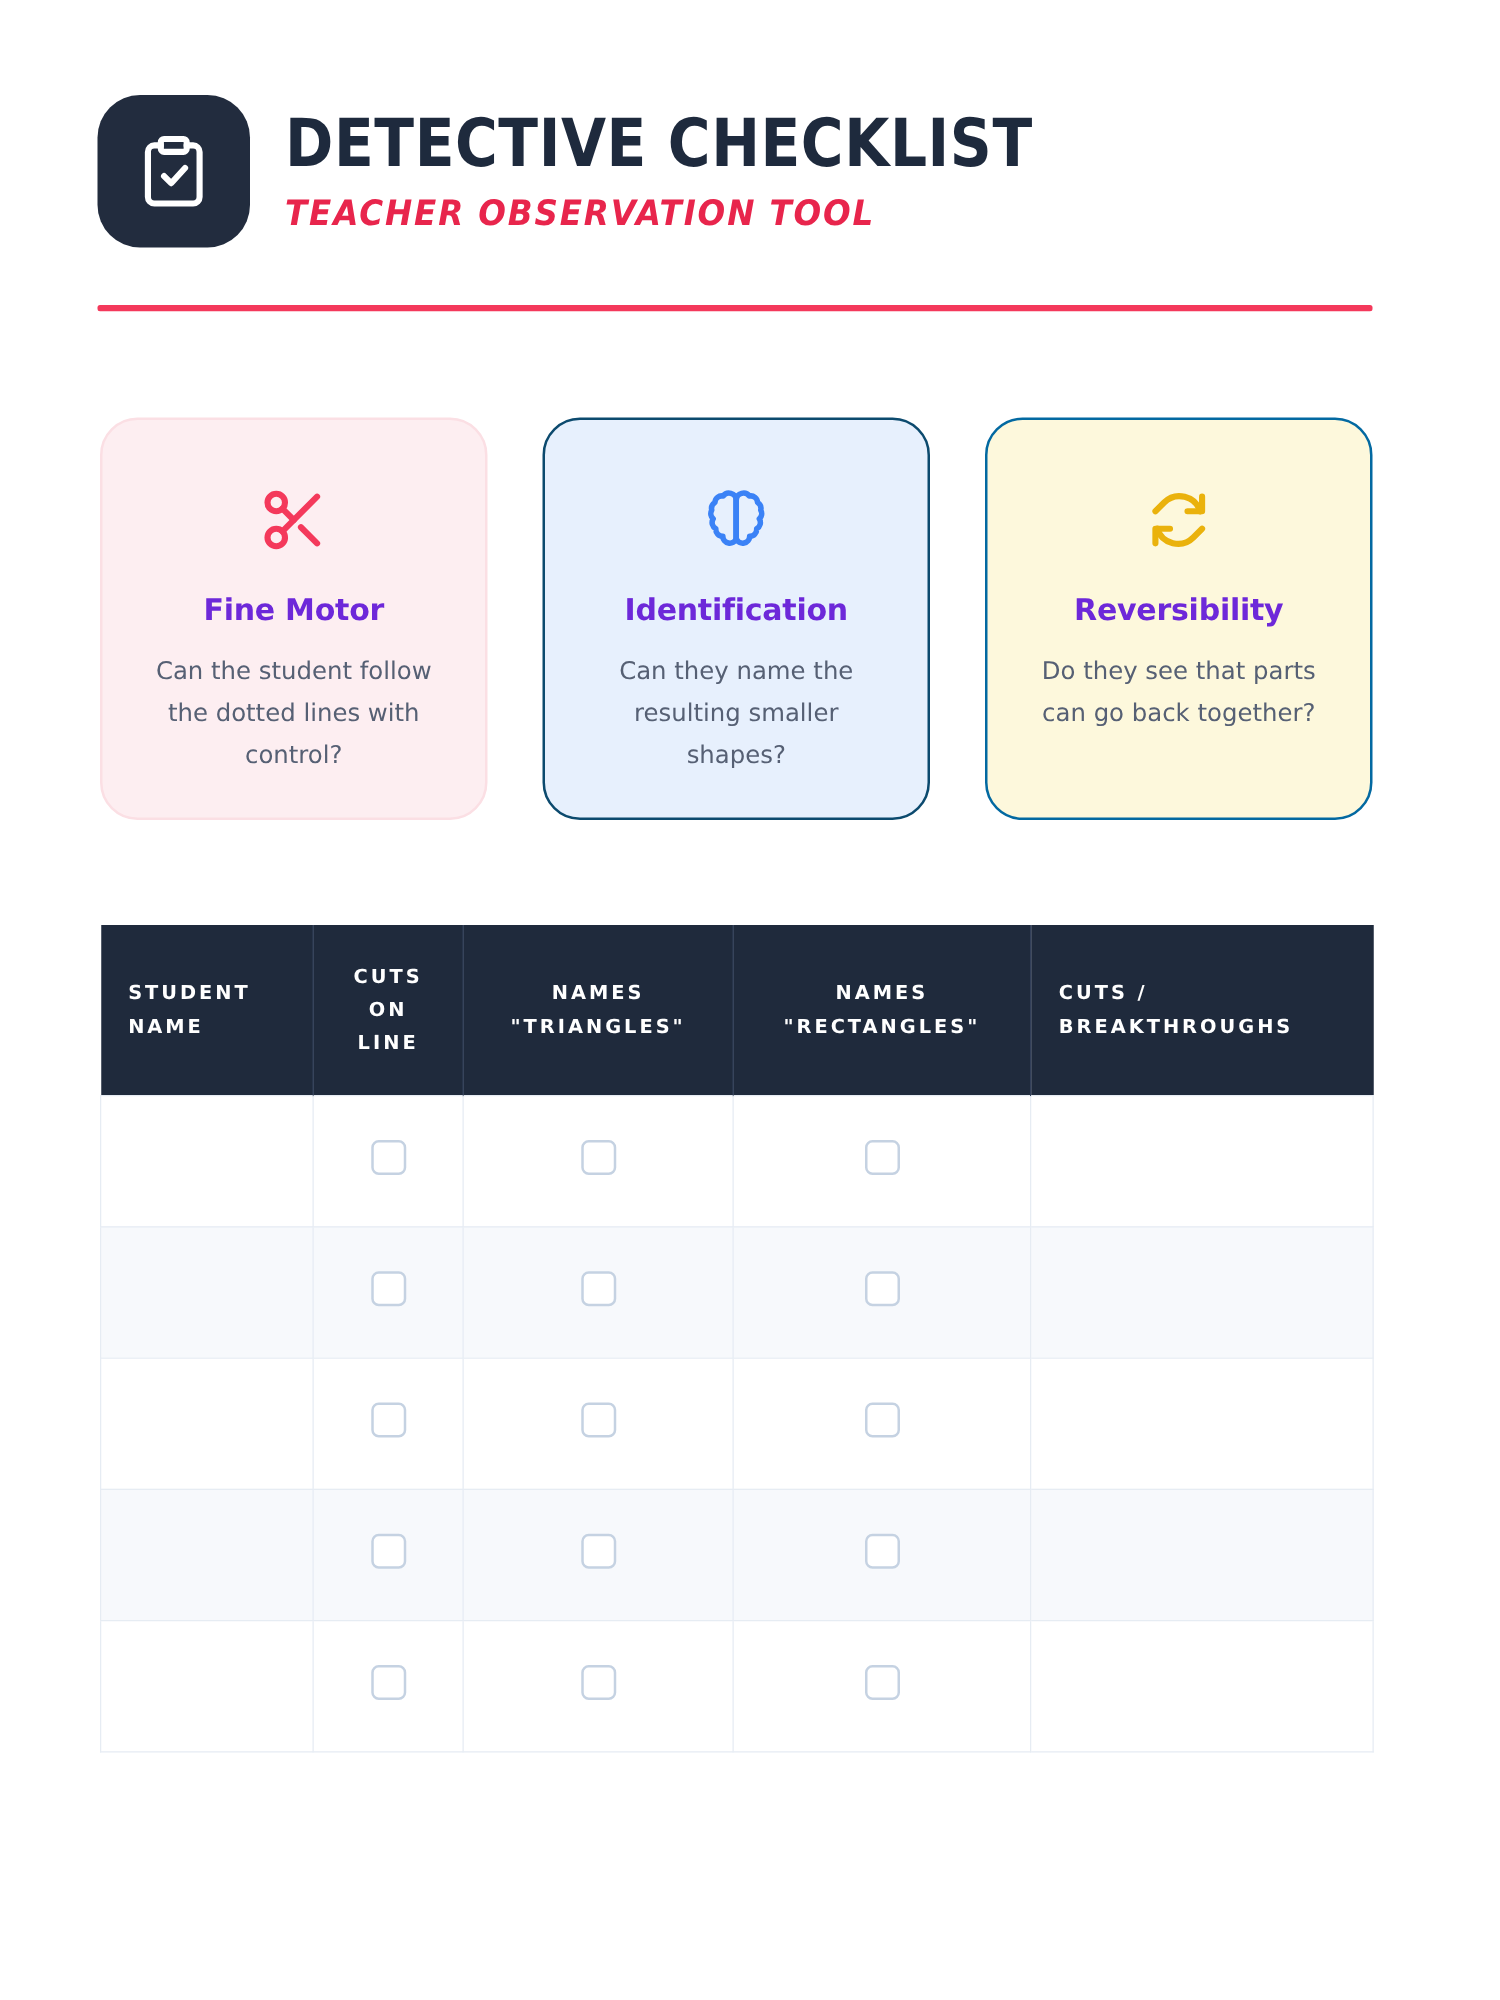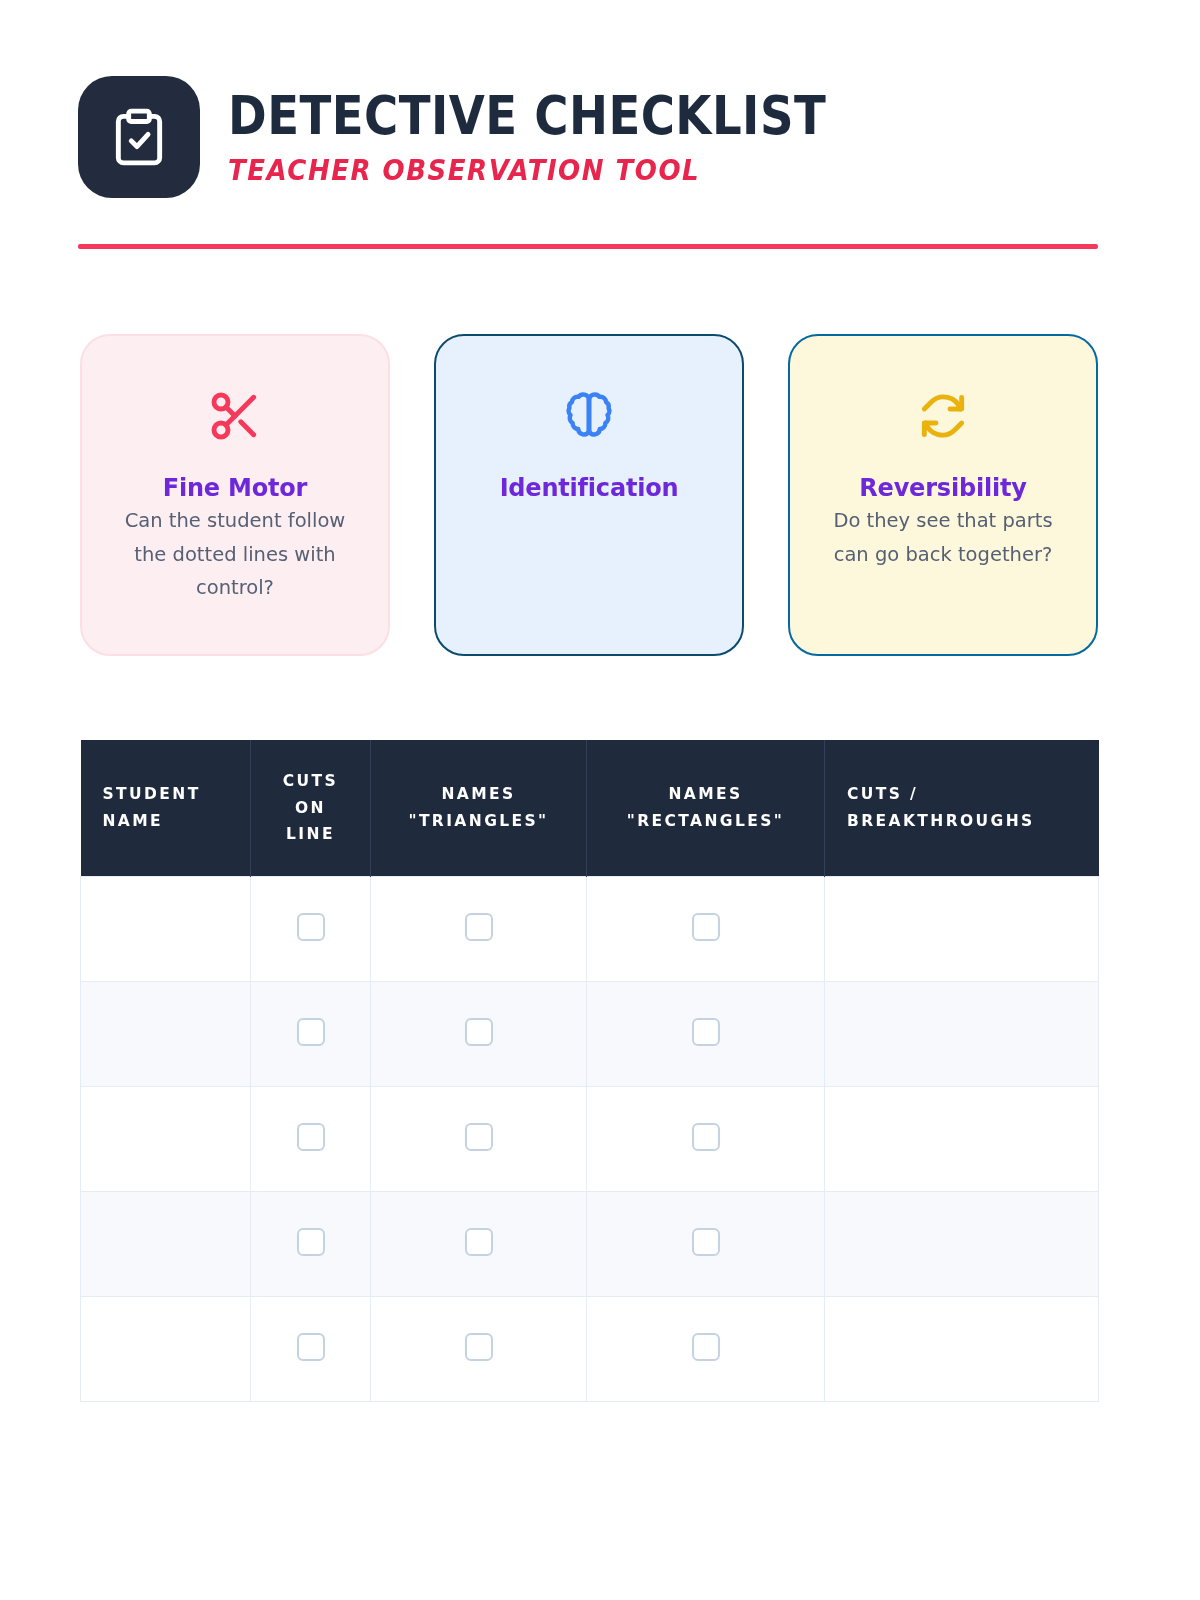--- a/index.html
+++ b/index.html
@@ -108,21 +108,21 @@
   .card-title {
     margin-top: 26px;
     font-family: "DejaVu Sans", sans-serif;
     font-size: 24px;
     font-weight: 700;
     color: #6d28d9;
     letter-spacing: -0.2px;
   }
 
   .card-desc {
-    margin-top: 2px;
+    margin-top: 18px;
     width: 240px;
     text-align: center;
     font-family: "DejaVu Sans", sans-serif;
     font-size: 19.5px;
     line-height: 1.72;
     color: #566074;
   }
 
   
   .table-wrap {
@@ -233,20 +233,21 @@
 
     <div class="card card-blue">
       <div class="card-icon">
         <svg width="56" height="56" viewBox="0 0 24 24" fill="none" stroke="#3b82f6" stroke-width="1.9" stroke-linecap="round" stroke-linejoin="round">
           <path d="M12 5a2.5 2.5 0 0 0-4.5-1.2A2.3 2.3 0 0 0 4.7 6 2.4 2.4 0 0 0 3.6 8.6a2.4 2.4 0 0 0 .5 3A2.4 2.4 0 0 0 5 15a2.4 2.4 0 0 0 2.4 2.6A2.4 2.4 0 0 0 12 18.5z"></path>
           <path d="M12 5a2.5 2.5 0 0 1 4.5-1.2A2.3 2.3 0 0 1 19.3 6a2.4 2.4 0 0 1 1.1 2.6 2.4 2.4 0 0 1-.5 3A2.4 2.4 0 0 1 19 15a2.4 2.4 0 0 1-2.4 2.6A2.4 2.4 0 0 1 12 18.5z"></path>
           <path d="M12 5v13.5"></path>
         </svg>
       </div>
       <div class="card-title">Identification</div>
+      <div class="card-desc">Can they name the resulting smaller shapes?</div>
     </div>
 
     <div class="card card-yellow">
       <div class="card-icon">
         <svg width="56" height="56" viewBox="0 0 24 24" fill="none" stroke="#eab20c" stroke-width="2.1" stroke-linecap="round" stroke-linejoin="round">
           <polyline points="20 4 20 9 15 9"></polyline>
           <polyline points="4 20 4 15 9 15"></polyline>
           <path d="M19.4 9a7.5 7.5 0 0 0-12.4-3L4 9"></path>
           <path d="M4.6 15a7.5 7.5 0 0 0 12.4 3l3-3"></path>
         </svg>

